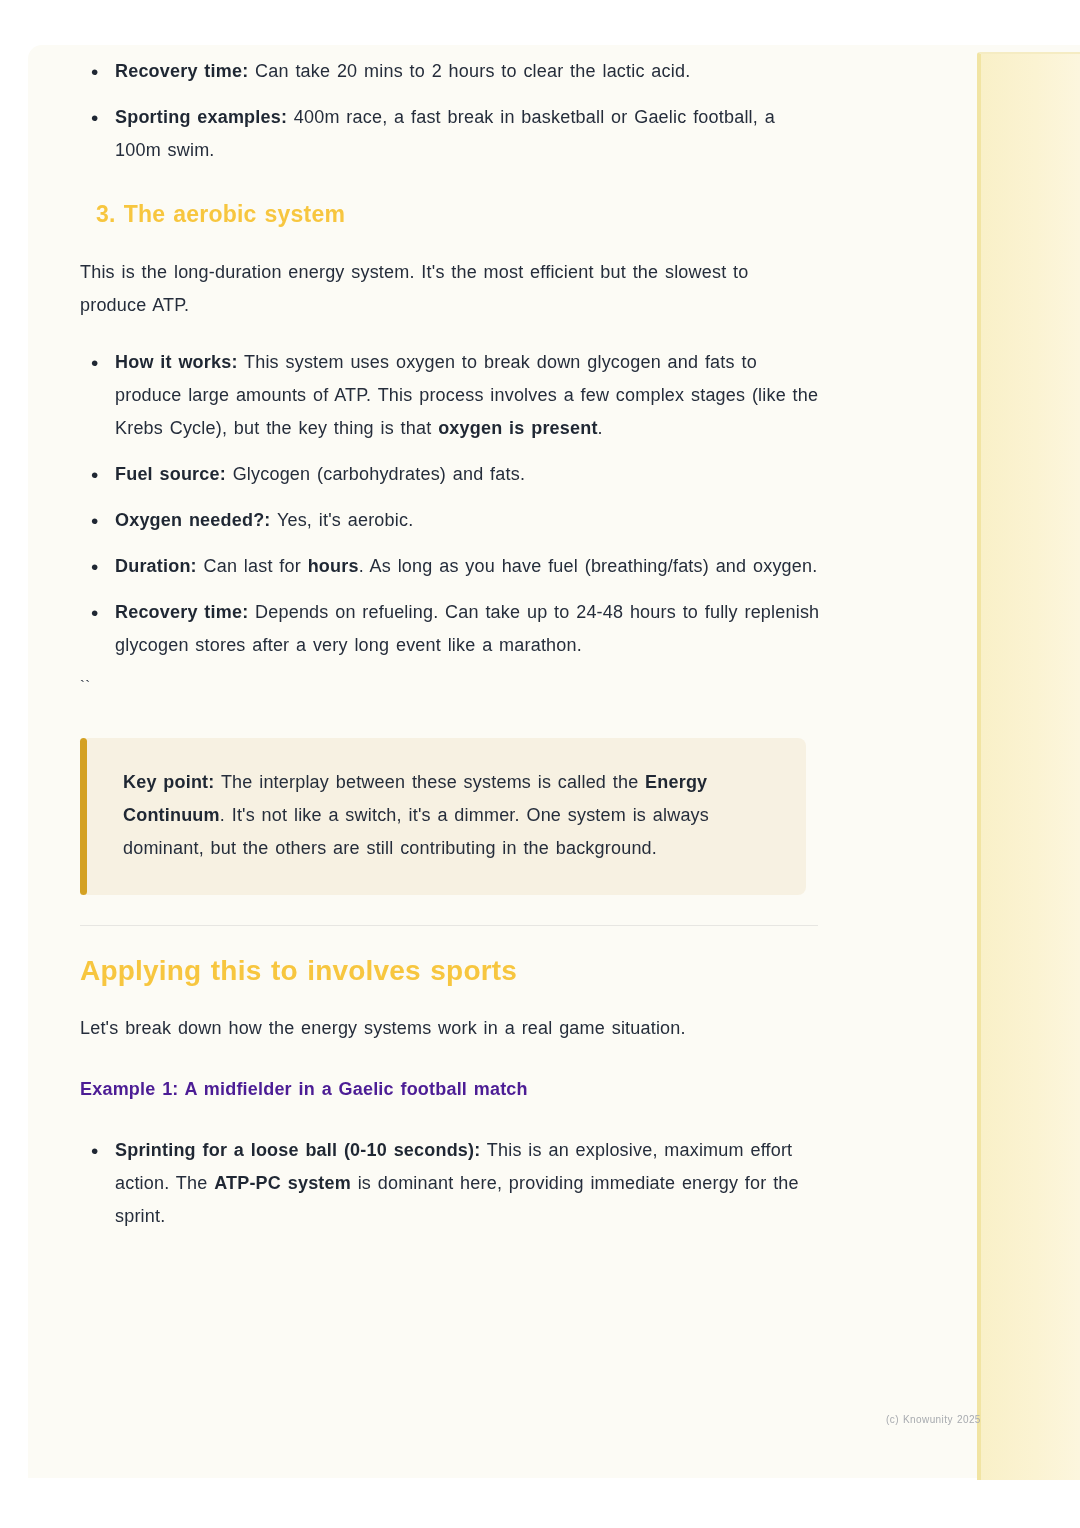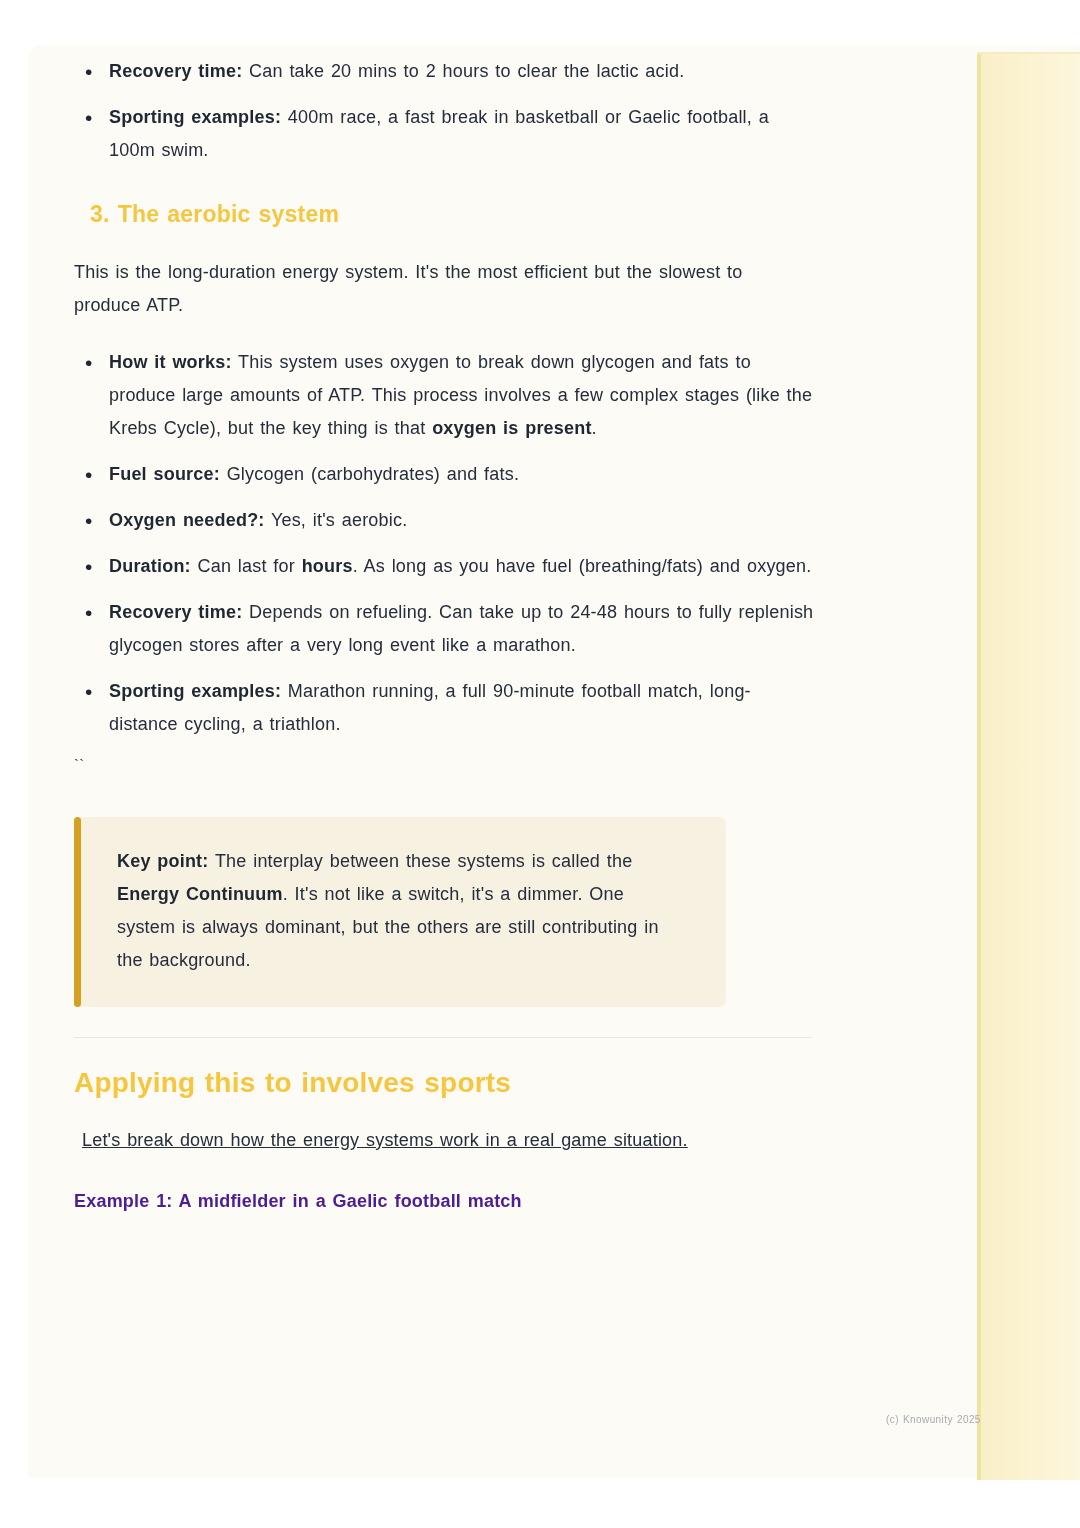--- a/index.html
+++ b/index.html
@@ -12,53 +12,53 @@
     position:absolute;left:28px;top:45px;width:1052px;height:1433px;
     background:#FCFBF5;border-top-left-radius:14px;
   }
   .side-panel{
     position:absolute;left:977px;top:52px;width:99px;height:1426px;
     background:linear-gradient(to right,#F9F0C8 0%,#FBF3D2 55%,#FCF6DE 100%);
     border-left:4px solid #F1E4A3;border-top:2px solid #F5ECC3;
     border-top-left-radius:3px;z-index:1;
   }
   .content{
-    position:absolute;left:74px;top:55px;width:740px;z-index:2;
+    position:absolute;left:80px;top:55px;width:740px;z-index:2;
     font-size:18px;line-height:33px;letter-spacing:0.2px;word-spacing:1.5px;
   }
   .content b{font-weight:700;color:#1F2733;}
   ul.doc-list{list-style:none;margin:0;padding:0;}
   ul.doc-list li{position:relative;padding-left:35px;margin-bottom:13px;}
   ul.doc-list li::before{
     content:"\2022";position:absolute;left:11px;top:0;
     font-size:21px;color:#1F2733;
   }
   .h3{
     font-size:23px;line-height:30px;font-weight:700;color:#F7C63F;
     margin:32px 0 27px 16px;letter-spacing:0.2px;
   }
   .h2{
     font-size:28px;line-height:38px;font-weight:700;color:#F7C63F;
     margin:26px 0 22px 0;letter-spacing:0.2px;
   }
   .para{margin:0 0 24px 0;}
   .stray{margin:14px 0 0 0;font-size:15px;line-height:20px;color:#2A3342;}
   .callout{
-    position:relative;margin-top:42px;width:652px;box-sizing:border-box;
+    position:relative;margin-top:42px;width:726px;box-sizing:border-box;
     background:#F7F1E2;border-radius:8px;padding:28px 40px 30px 43px;
   }
   .callout-bar{
     position:absolute;left:0;top:0;bottom:0;width:7px;
     background:#D4A123;border-radius:6px;
   }
   .divider{
     border:none;border-top:1px solid #E7E6E2;margin:30px 0 0 0;width:738px;
   }
   .example-heading{font-weight:700;color:#4c1d95;margin:28px 0 0 0;font-size:18px;}
-  .applying-intro{margin:8px;text-decoration:underline;}
+  .applying-intro{margin:0;}
   .bottom-list{margin-top:28px !important;}
   .watermark{
     position:absolute;left:886px;top:1414px;z-index:3;
     font-size:10px;color:#A7AAAF;letter-spacing:0.4px;word-spacing:1px;
   }
   s{text-decoration:line-through;}
 </style>
 </head>
 <body>
 
@@ -75,34 +75,36 @@
   <div class="h3">3. The aerobic system</div>
 
   <p class="para">This is the long-duration energy system. It's the most efficient but the slowest to produce ATP.</p>
 
   <ul class="doc-list">
       <li><b>How it works:</b><span> This system uses oxygen to break down glycogen and fats to produce large amounts of ATP. This process involves a few complex stages (like the Krebs Cycle), but the key thing is that </span><b>oxygen is present</b><span>.</span></li>
       <li><b>Fuel source:</b><span> Glycogen (carbohydrates) and fats.</span></li>
       <li><b>Oxygen needed?:</b><span> Yes, it's aerobic.</span></li>
       <li><b>Duration:</b><span> Can last for </span><b>hours</b><span>. As long as you have fuel (breathing/fats) and oxygen.</span></li>
       <li><b>Recovery time:</b><span> Depends on refueling. Can take up to 24-48 hours to fully replenish glycogen stores after a very long event like a marathon.</span></li>
-      <li><b>Sporting examples:</b><span> Marathon running, a full 90-minute football match, long-distance cycling, a triathlon.</span></li>
     </ul>
 
   <div class="stray">``</div>
 
   <div class="callout">
     <div class="callout-bar"></div>
     <div><b>Key point:</b><span> The interplay between these systems is called the </span><b>Energy Continuum</b><span>. It's not like a switch, it's a dimmer. One system is always dominant, but the others are still contributing in the background.</span></div>
   </div>
 
   <hr class="divider">
 
   <div class="h2">Applying this to involves sports</div>
 
   <p class="para applying-intro">Let's break down how the energy systems work in a real game situation.</p>
 
   <p class="example-heading">Example 1: A midfielder in a Gaelic football match</p>
 
+  <ul class="doc-list bottom-list">
+      <li><b>Sprinting for a loose ball (0-10 seconds):</b><span> This is an explosive, maximum effort action. The </span><b>ATP-PC system</b><span> is dominant here, providing immediate energy for the sprint.</span></li>
+    </ul>
 
 </div>
 
 <div class="watermark">(c) Knowunity 2025</div>
 
 </body></html>

